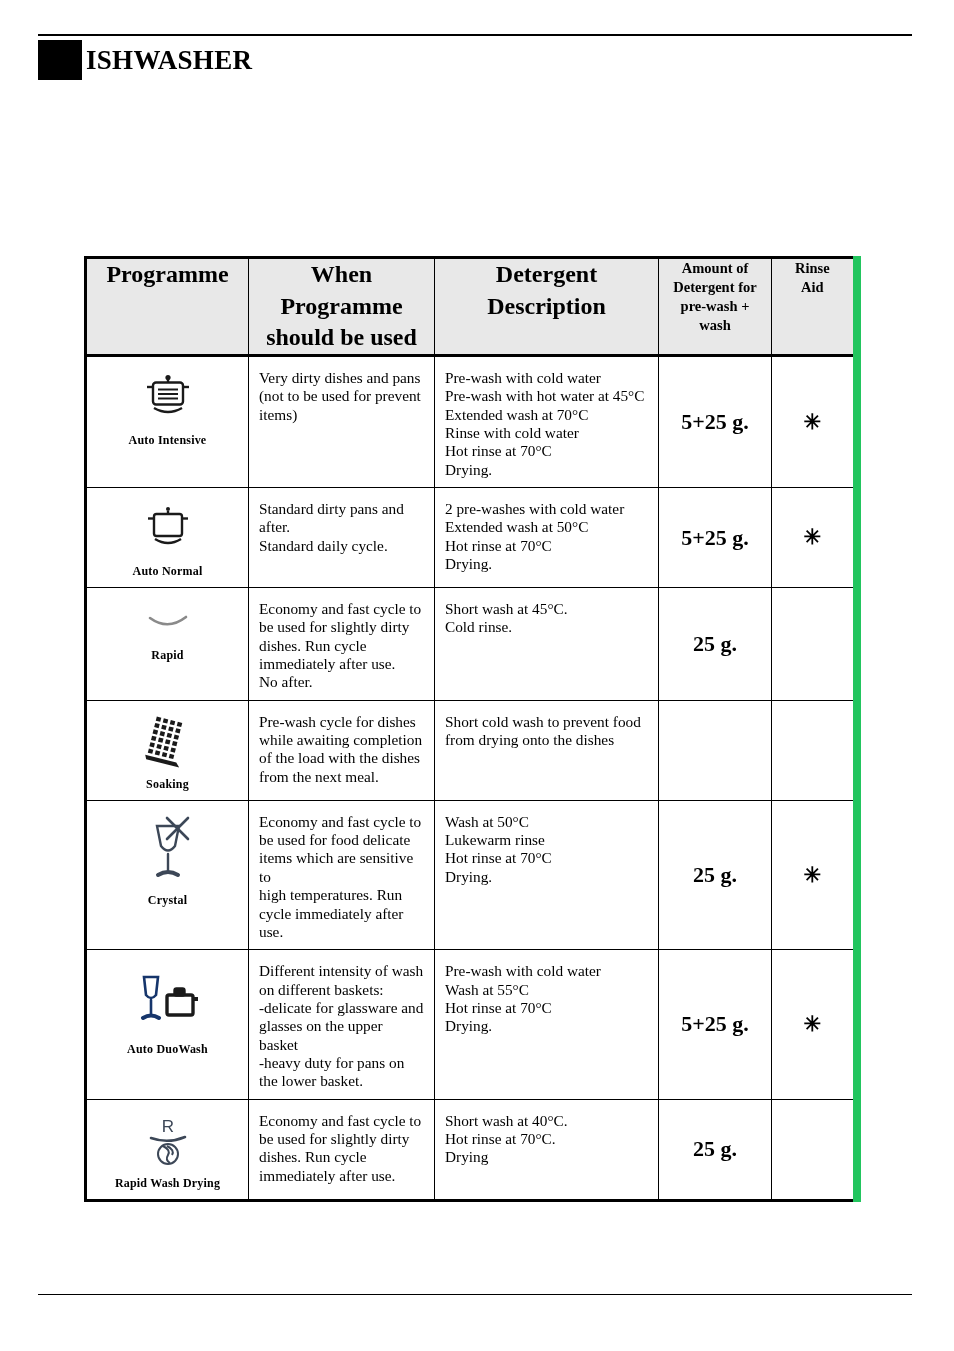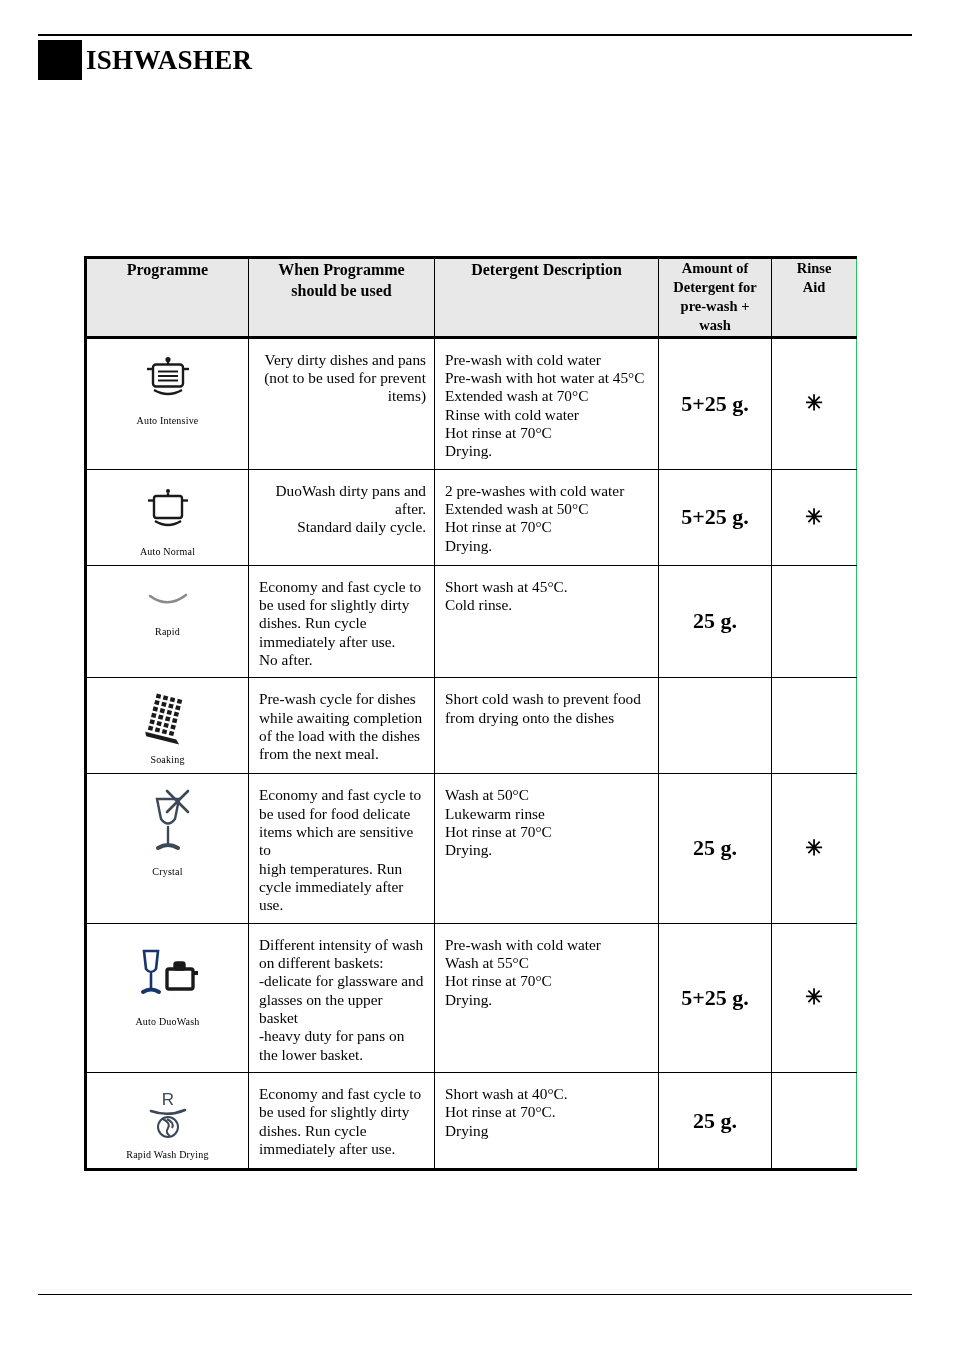--- a/index.html
+++ b/index.html
@@ -75,40 +75,40 @@
   }
   .prog-table tr:last-child td {
     border-bottom: 3px solid #000;
   }
   .prog-table th:first-child,
   .prog-table td:first-child {
     border-left: 3px solid #000;
   }
   .prog-table th:last-child,
   .prog-table td:last-child {
-    border-right: 1px solid #22c55e;
+    border-right: 8px solid #22c55e;
   }
   .prog-table thead th {
     border-bottom: 3px solid #000;
     background: #e8e8e8;
   }
 
   .col-prog   { width: 163px; }
   .col-when   { width: 186px; }
   .col-desc   { width: 224px; }
   .col-amount { width: 113px; }
   .col-rinse  { width: 85px; }
 
   thead th {
     text-align: center;
     font-weight: bold;
     padding: 14px 6px 12px 6px;
     line-height: 1.32;
   }
-  .th-big   { font-size: 16px; }
+  .th-big   { font-size: 24px; }
   .th-small { font-size: 14.5px; }
 
   
   td.c-prog {
     text-align: center;
     padding: 10px 4px 8px 4px;
     position: relative;
   }
   td.c-when, td.c-desc {
     font-size: 15.3px;
@@ -118,26 +118,26 @@
   }
   td.c-when { vertical-align: top; }
   td.c-amount, td.c-rinse {
     text-align: center;
     vertical-align: middle;
     font-weight: bold;
   }
   td.c-amount { font-size: 22px; }
   td.c-rinse  { font-size: 21px; }
 
-  .when-mid { vertical-align: middle; text-align: right; }
+  .when-mid { vertical-align: middle; }
   .desc-mid { vertical-align: middle; font-family: Liberation Serif, serif; }
 
   .prog-name {
-    font-size: 10px;
-    font-weight: normal;
+    font-size: 12px;
+    font-weight: bold;
     text-align: center;
     letter-spacing: 0.2px;
     white-space: nowrap;
   }
   .icon-box {
     height: 62px;
     display: flex;
     align-items: center;
     justify-content: center;
     margin-bottom: 4px;
@@ -228,21 +228,21 @@
           <rect x="16" y="12" width="28" height="22" rx="2.5"></rect>
           <line x1="10" y1="16.5" x2="16" y2="16.5"></line>
           <line x1="44" y1="16.5" x2="50" y2="16.5"></line>
           <path d="M17 37 Q30 45 43 37"></path>
         </g>
             </svg>
           </div>
       <div class="prog-name">Auto Normal</div>
     </td>
     <td class="c-when when-mid">
-      <span class="cellline">DuoWash dirty pans and</span>
+      <span class="cellline">Standard dirty pans and</span>
           <span class="cellline">after.</span>
           <span class="cellline">Standard daily cycle.</span>
     </td>
     <td class="c-desc ">
       <span class="cellline">2 pre-washes with cold water</span>
           <span class="cellline">Extended wash at 50°C</span>
           <span class="cellline">Hot rinse at 70°C</span>
           <span class="cellline">Drying.</span>
     </td>
     <td class="c-amount">5+25 g.</td>

